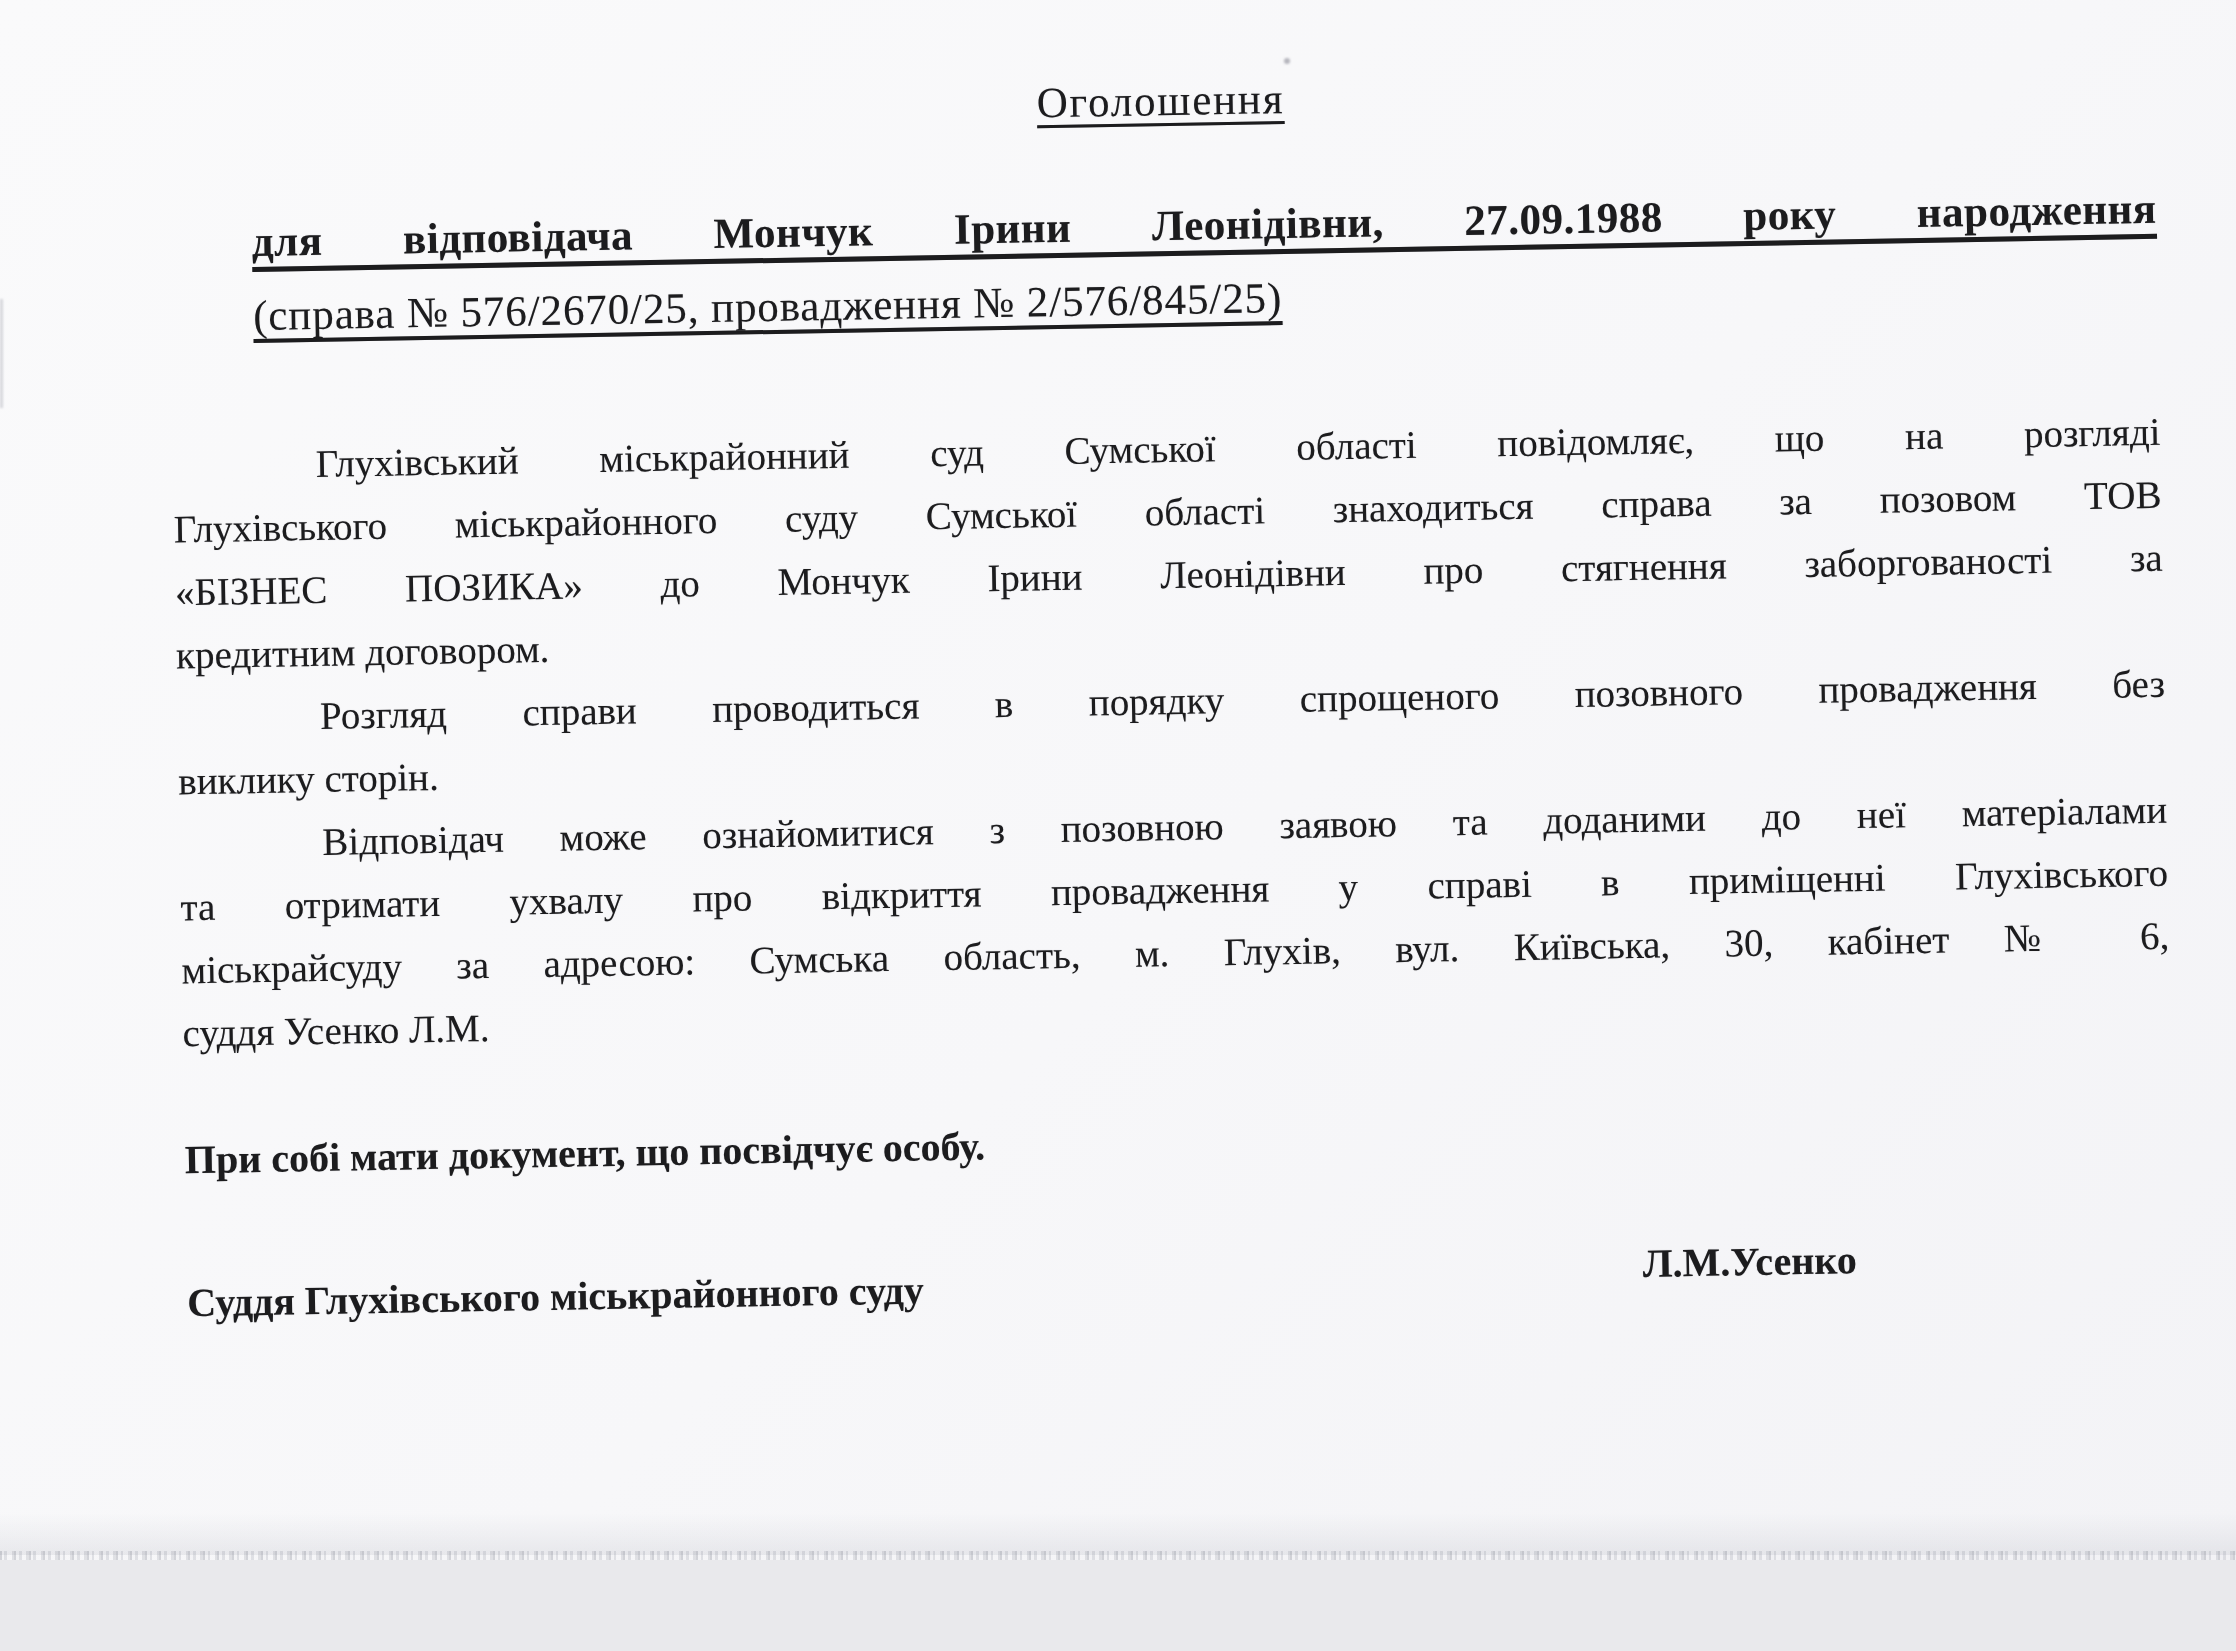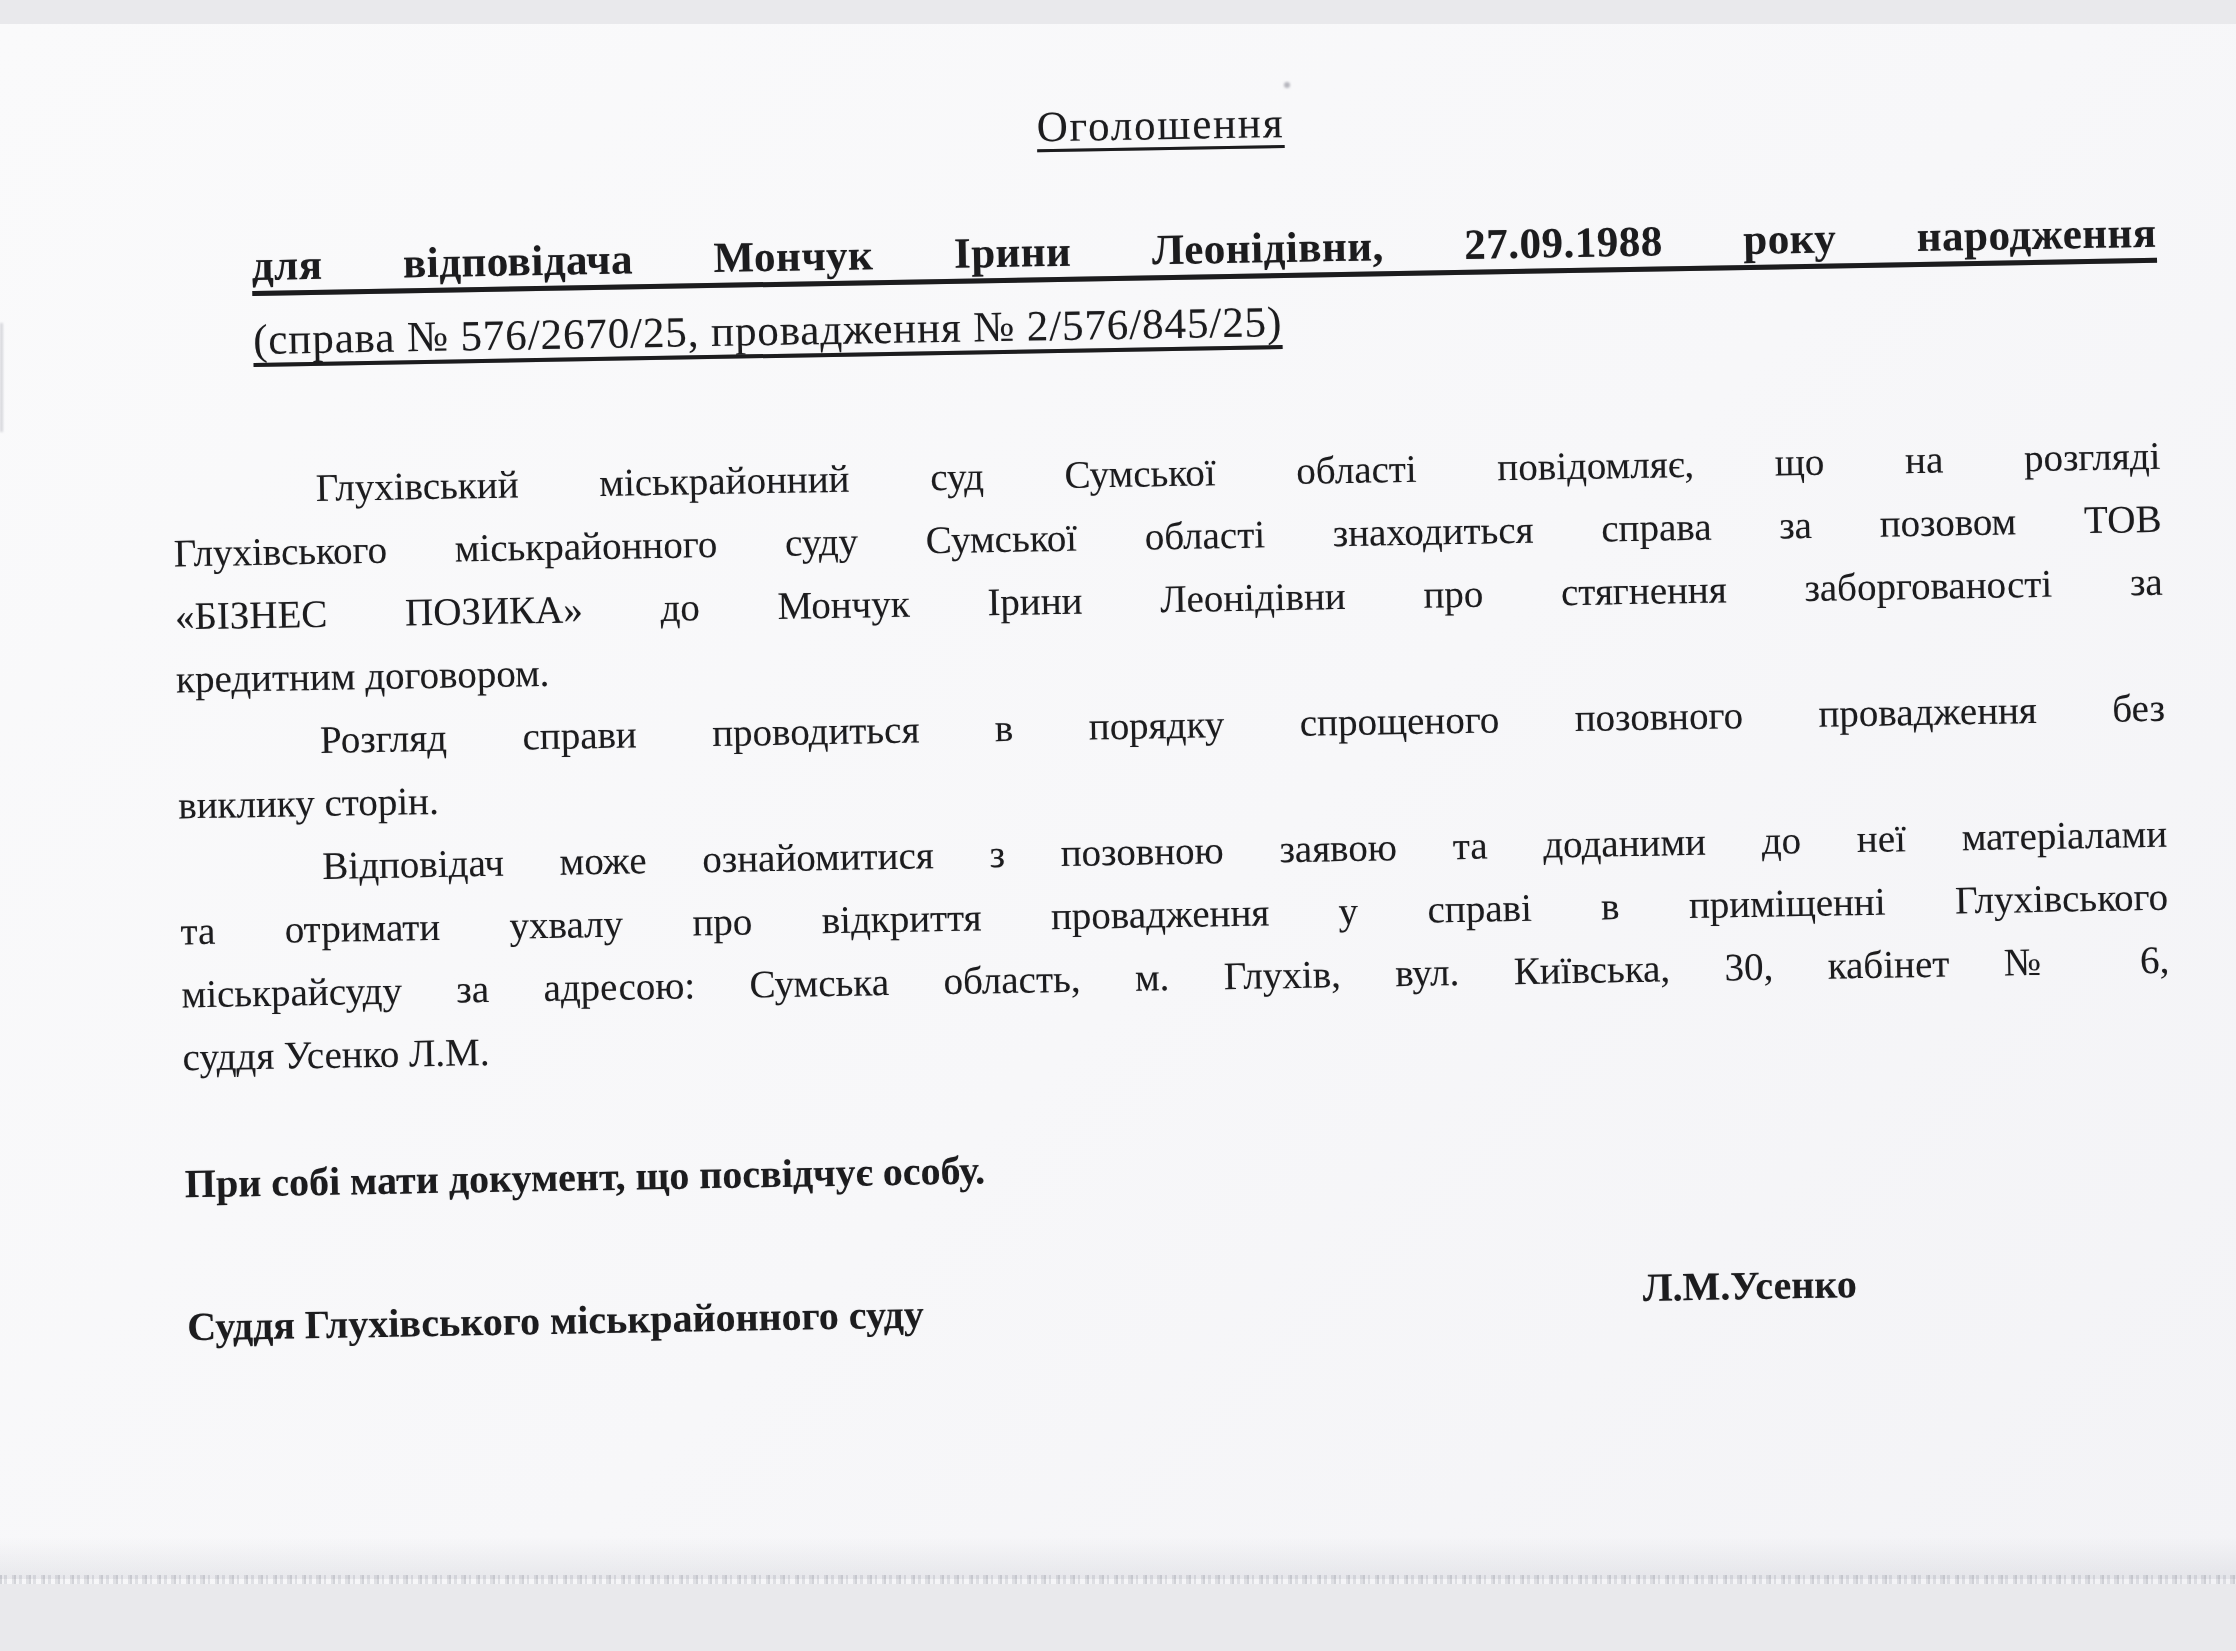--- a/index.html
+++ b/index.html
@@ -9,21 +9,20 @@
   }
   .page {
     position: relative;
     width: 2236px;
     height: 1560px;
     overflow: hidden;
     background: var(--paper, #f8f8f9);
     background-image: linear-gradient(135deg, #fafafb 0%, #f7f7f9 55%, #f3f3f6 100%);
     font-family: "Liberation Serif", "DejaVu Serif", serif;
     color: var(--ink, #1c1c1e);
-    margin-top: 24px;
   }
   .content {
     position: absolute;
     inset: 0;
     padding: 76px 71px 0 177px;
     box-sizing: border-box;
     transform: rotate(-1deg);
     transform-origin: 50% 45%;
     text-shadow: 0 0 0.9px rgba(40,40,45,0.35);
   }

